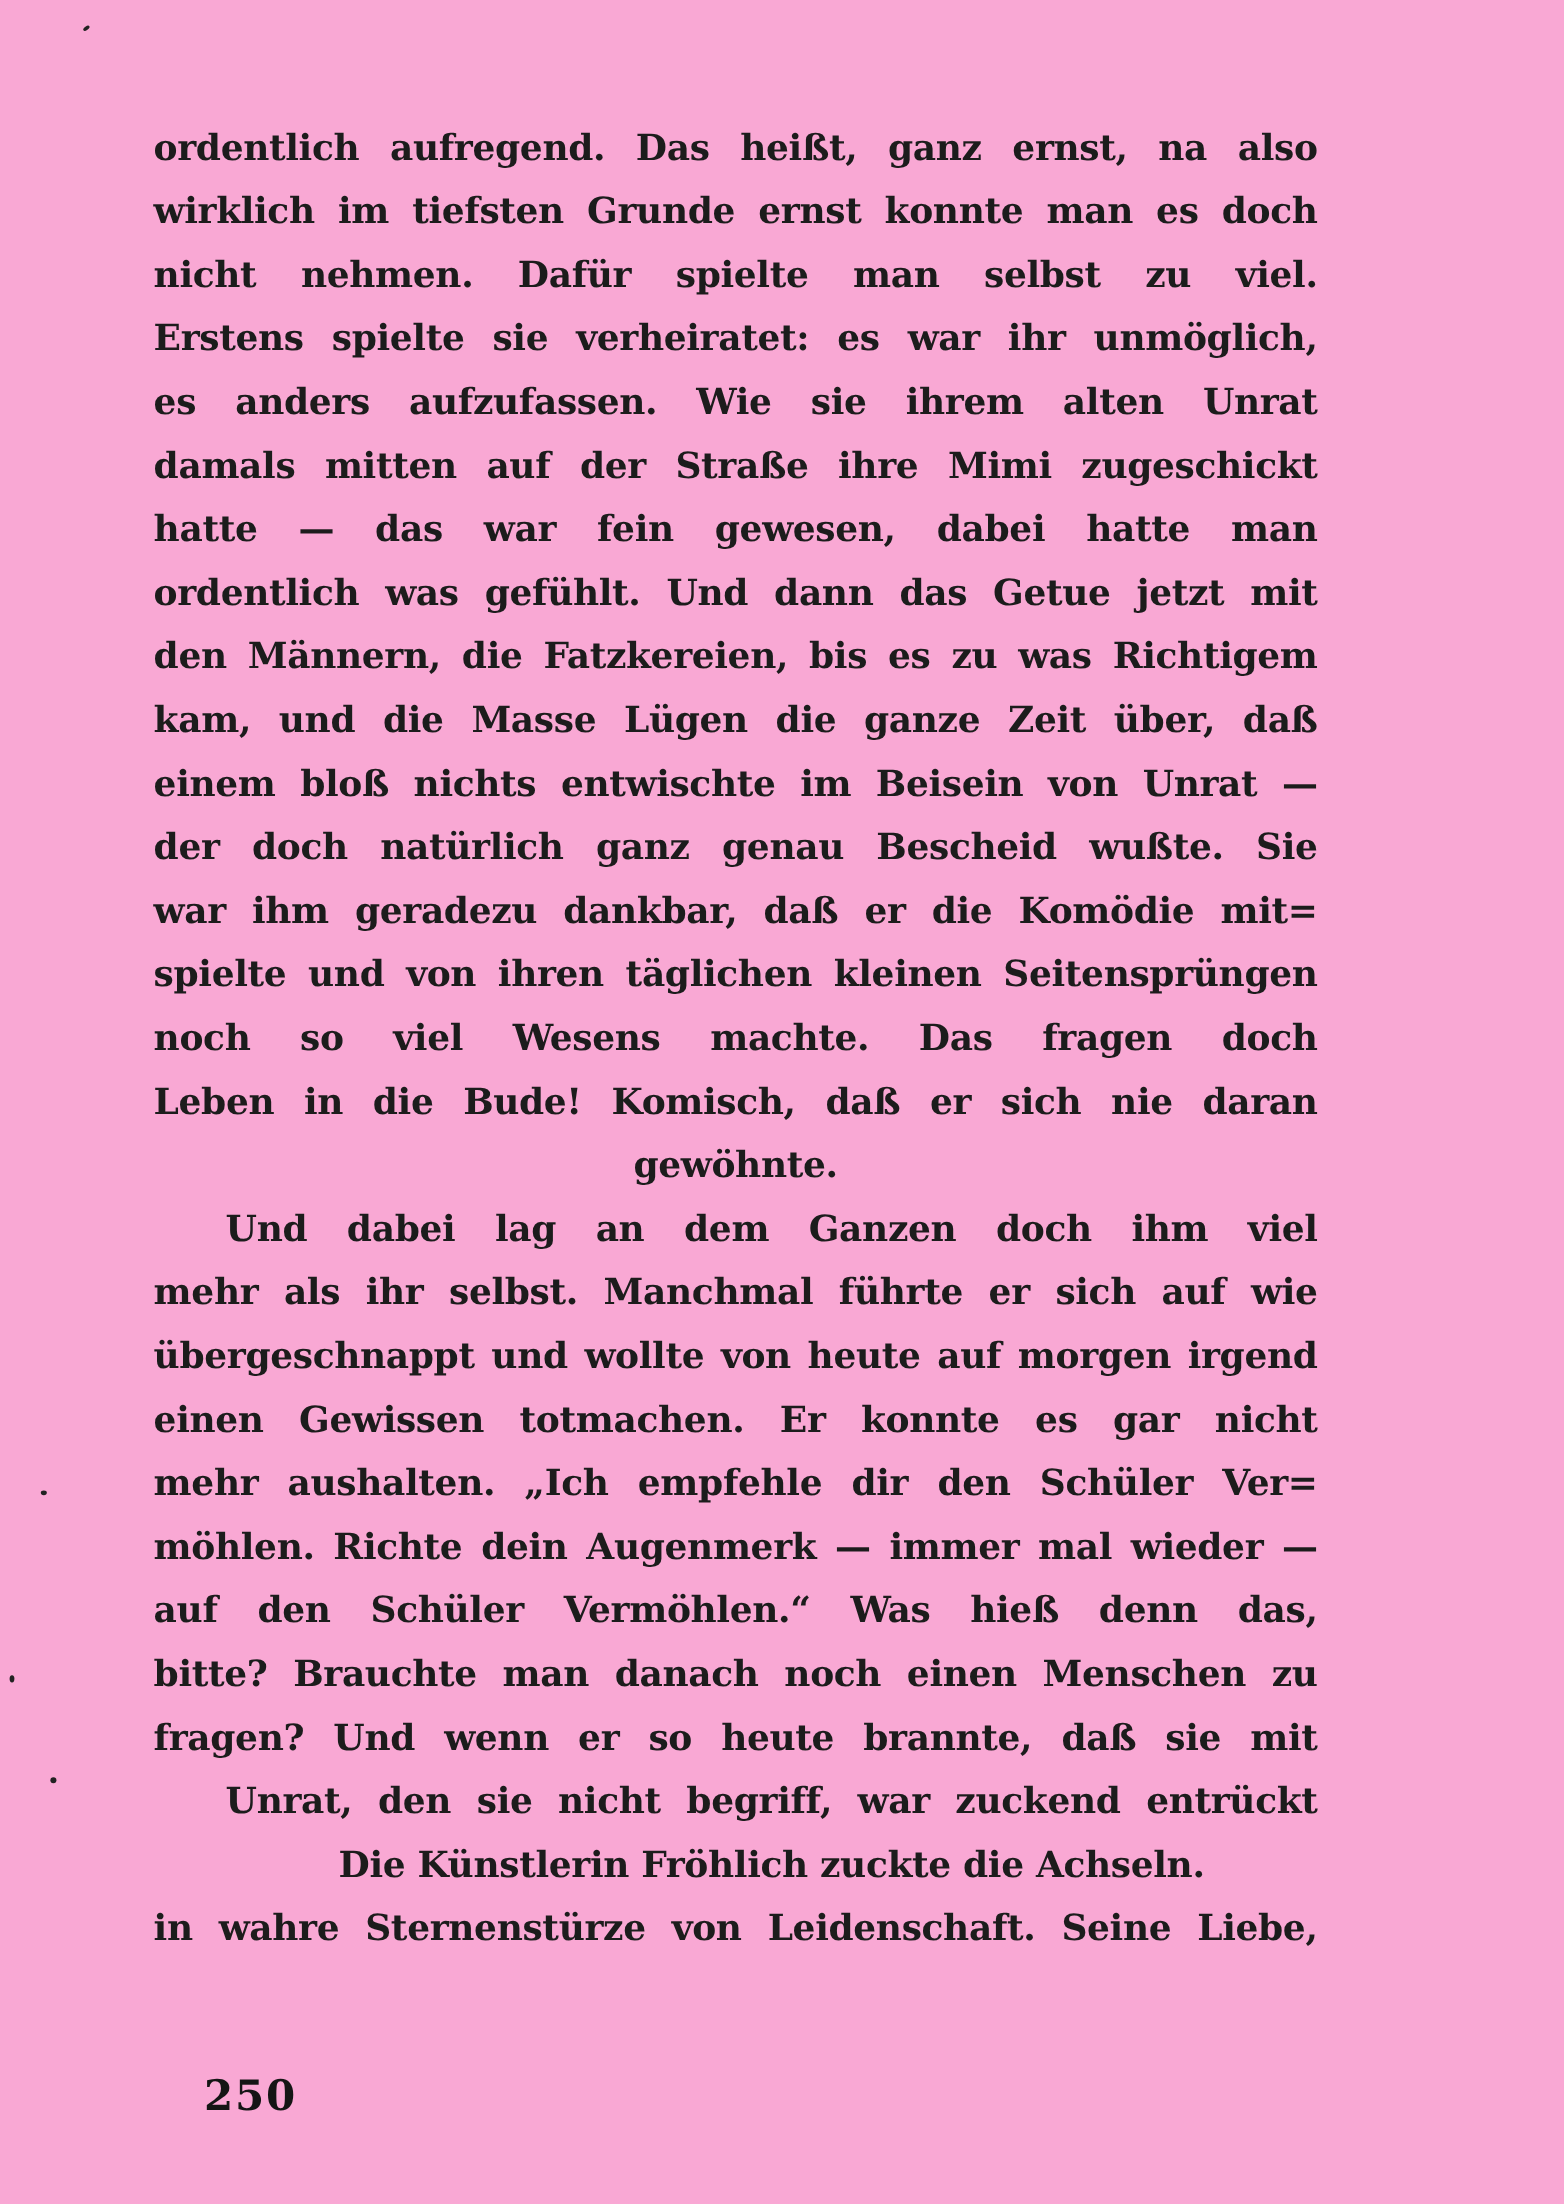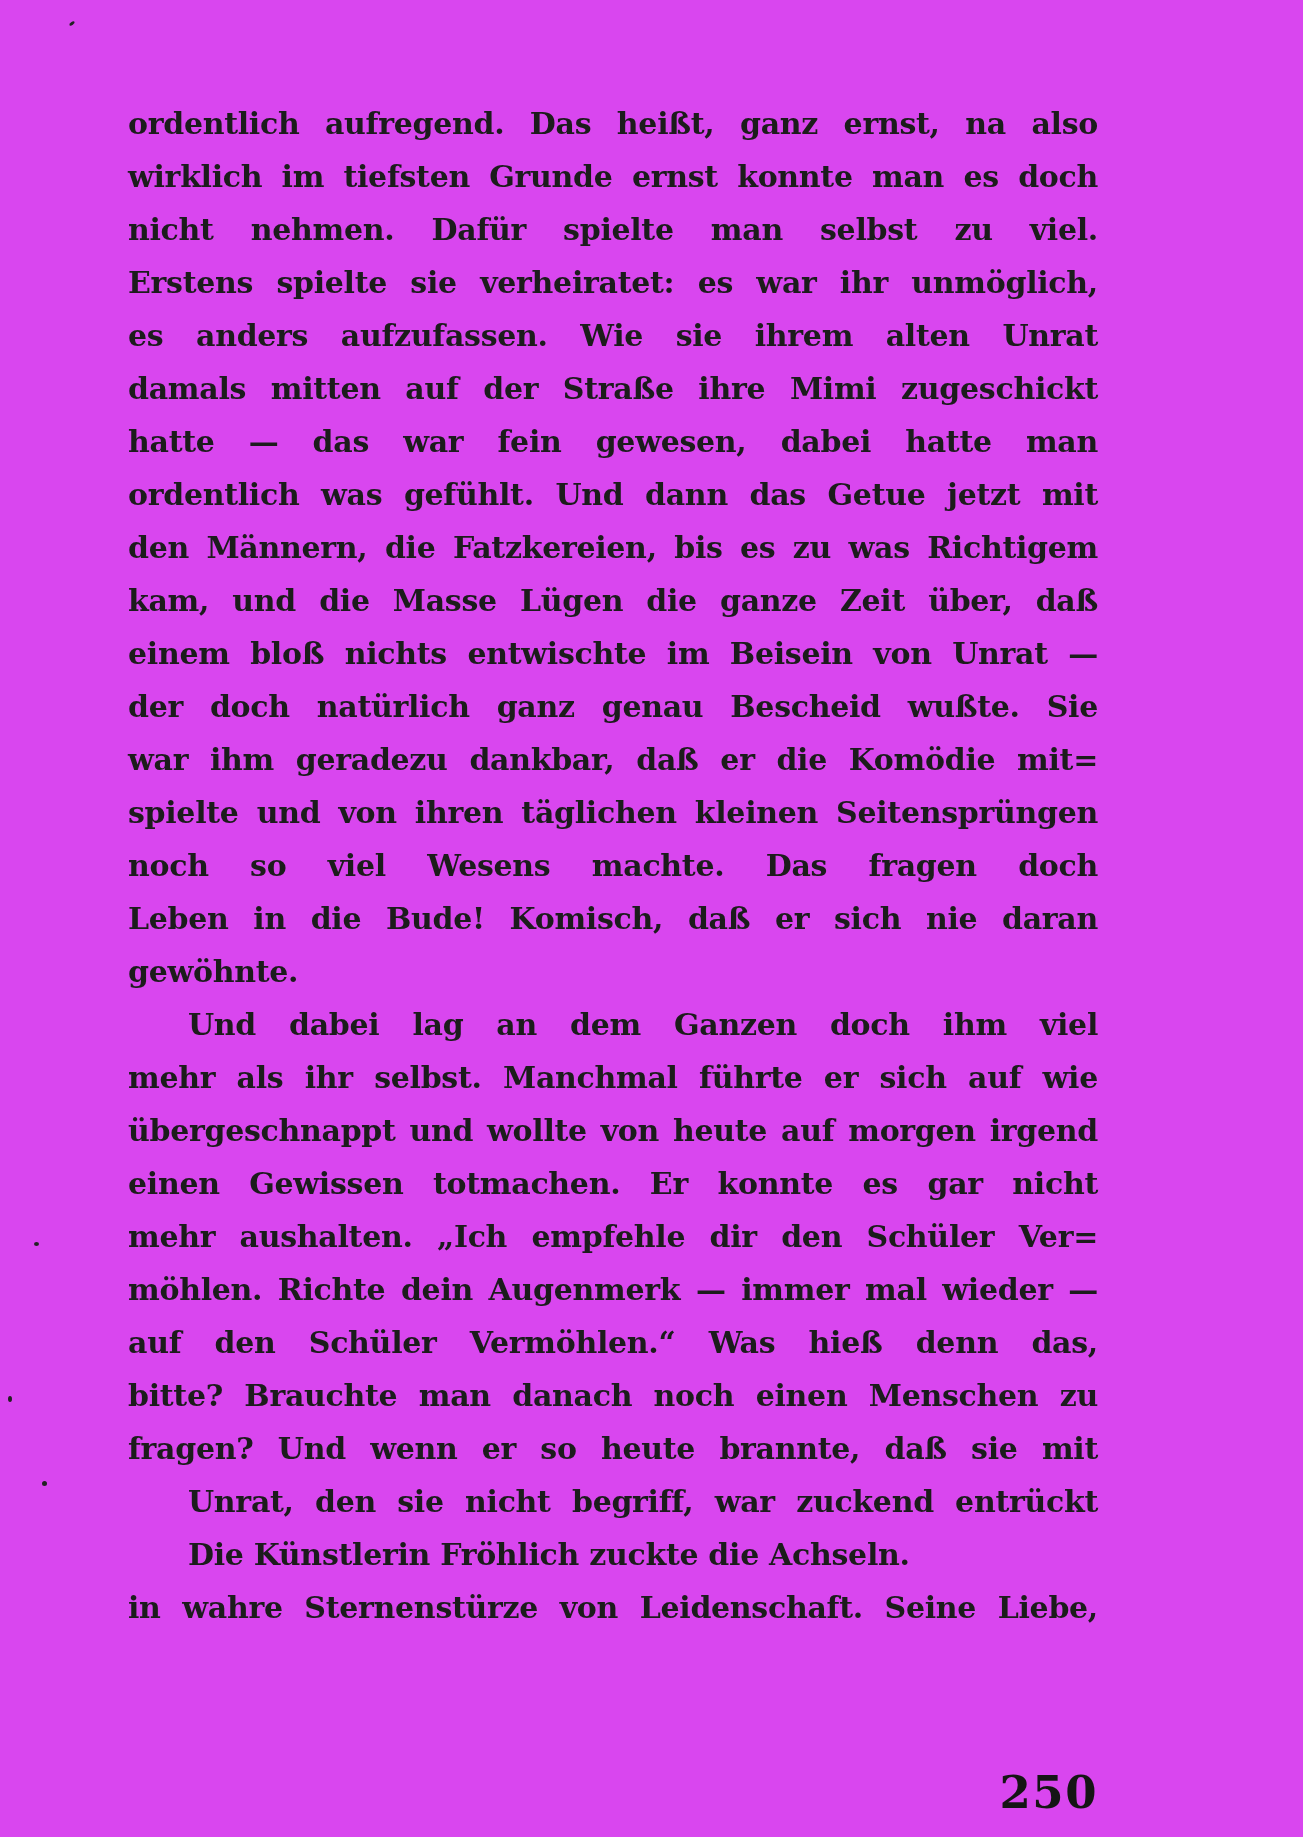--- a/index.html
+++ b/index.html
@@ -4,60 +4,59 @@
 <style>
   html, body {
     margin: 0;
     padding: 0;
     background: #ffffff;
   }
   .page {
     position: relative;
     width: 1303px;
     height: 1837px;
-    background: #d946ef;
+    background: #f9a8d4;
     overflow: hidden;
     font-family: "DejaVu Serif", "Liberation Serif", serif;
     color: #1c1c1c;
   }
   .text-block {
     position: absolute;
     left: 128px;
     top: 97px;
     width: 970px;
   }
   .line {
     height: 53px;
     line-height: 53px;
     font-size: 30px;
     font-weight: 700;
     letter-spacing: -0.3px;
     white-space: normal;
-    text-align: left;
+    text-align: center;
     color: #1c1c1c;
   }
   .line.j {
     text-align: justify;
     text-align-last: justify;
   }
   .line.ind {
     text-indent: 60px;
   }
   .page-number {
     position: absolute;
     left: 128px;
     top: 1726px;
     width: 970px;
-    text-align: right;
+    text-align: left;
     text-indent: 42px;
-    font-size: 45px;
+    font-size: 35px;
     font-weight: 700;
     letter-spacing: 1.5px;
     color: #151515;
-    margin-top: 40px;
   }
   .speck {
     position: absolute;
     background: #222;
     border-radius: 50%;
   }
   .speck.s1 { left: 69px;  top: 22px;   width: 6px; height: 3px; transform: rotate(-35deg); }
   .speck.s2 { left: 34px;  top: 1242px; width: 5px; height: 4px; }
   .speck.s3 { left: 8px;   top: 1396px; width: 4px; height: 6px; }
   .speck.s4 { left: 42px;  top: 1481px; width: 5px; height: 5px; }

